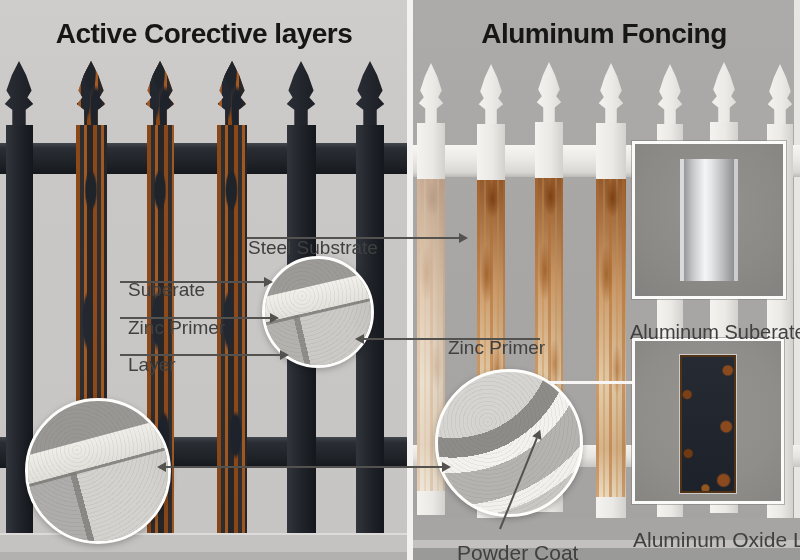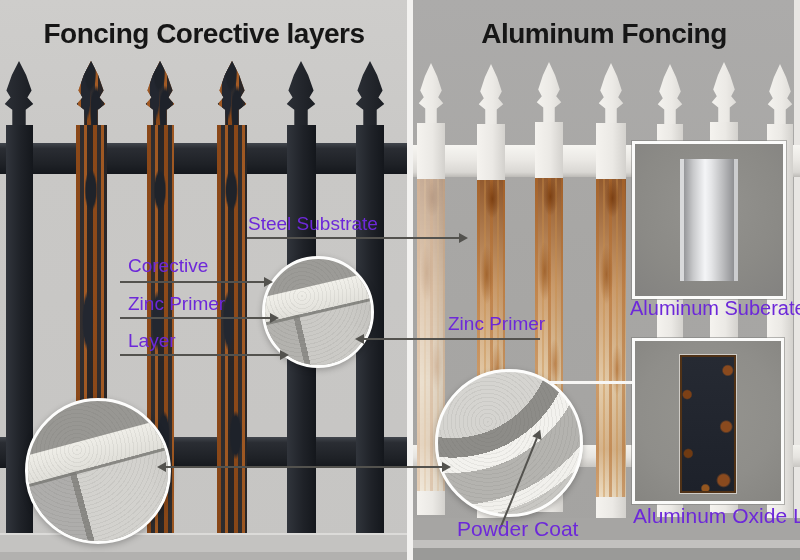--- a/index.html
+++ b/index.html
@@ -110,35 +110,35 @@
   
   .cline{position:absolute;height:2px;background:#53524e;z-index:30;}
   .wline{position:absolute;height:3px;background:#f7f6f4;z-index:30;}
   .arr{position:absolute;width:0;height:0;z-index:31;}
   .arr-r{border-top:5px solid transparent;border-bottom:5px solid transparent;border-left:9px solid #53524e;}
   .arr-l{border-top:5px solid transparent;border-bottom:5px solid transparent;border-right:9px solid #53524e;}
   #line-diag{transform-origin:0 50%;transform:rotate(-67.9deg);}
   #line-diag .arr{right:-9px;top:-4px;}
 
   
-  .label{position:absolute;color:#6d28d9;white-space:nowrap;z-index:40;font-size:19px;}
+  .label{position:absolute;color:#404040;white-space:nowrap;z-index:40;font-size:19px;margin-top:24px;}
   #lbl-steel{left:248px;top:213px;}
   #lbl-cerroring{left:128px;top:255px;}
   #lbl-zincL{left:128px;top:293px;}
   #lbl-rust{left:128px;top:330px;}
   #lbl-zincR{left:448px;top:313px;}
   #lbl-powder{left:457px;top:517px;font-size:21px;}
   #cap-substrate{left:630px;top:297px;font-size:20px;}
   #cap-oxide{left:633px;top:504px;font-size:21px;}
 </style>
 </head>
 <body>
 
 <div class="panel" id="panel-left">
-  <div class="title">Foncing Corective layers</div>
+  <div class="title">Active Corective layers</div>
 </div>
 <div class="panel" id="panel-right">
   <div class="title">Aluminum Foncing</div>
 </div>
 <div id="divider"></div>
 <div id="right-edge"></div>
 
 <div class="rail" id="rail-left-top"></div>
 <div class="rail" id="rail-left-bottom"></div>
 
@@ -250,19 +250,19 @@
 <div class="arr arr-l" style="left:157px;top:462px;"></div>
 <div class="arr arr-r" style="left:442px;top:462px;"></div>
 
 <div class="cline" id="line-diag" style="left:500px;top:528px;width:98px;">
   <div class="arr arr-r"></div>
 </div>
 
 <div class="wline" style="left:548px;top:381px;width:84px;"></div>
 
 <div class="label" id="lbl-steel">Steel Substrate</div>
-<div class="label" id="lbl-cerroring">Corective</div>
+<div class="label" id="lbl-cerroring">Suberate</div>
 <div class="label" id="lbl-zincL">Zinc Primer</div>
 <div class="label" id="lbl-rust">Layer</div>
 <div class="label" id="lbl-zincR">Zinc Primer</div>
 <div class="label" id="lbl-powder">Powder Coat</div>
 <div class="label" id="cap-substrate">Aluminum Suberate</div>
 <div class="label" id="cap-oxide">Aluminum Oxide Layer</div>
 
 </body></html>

